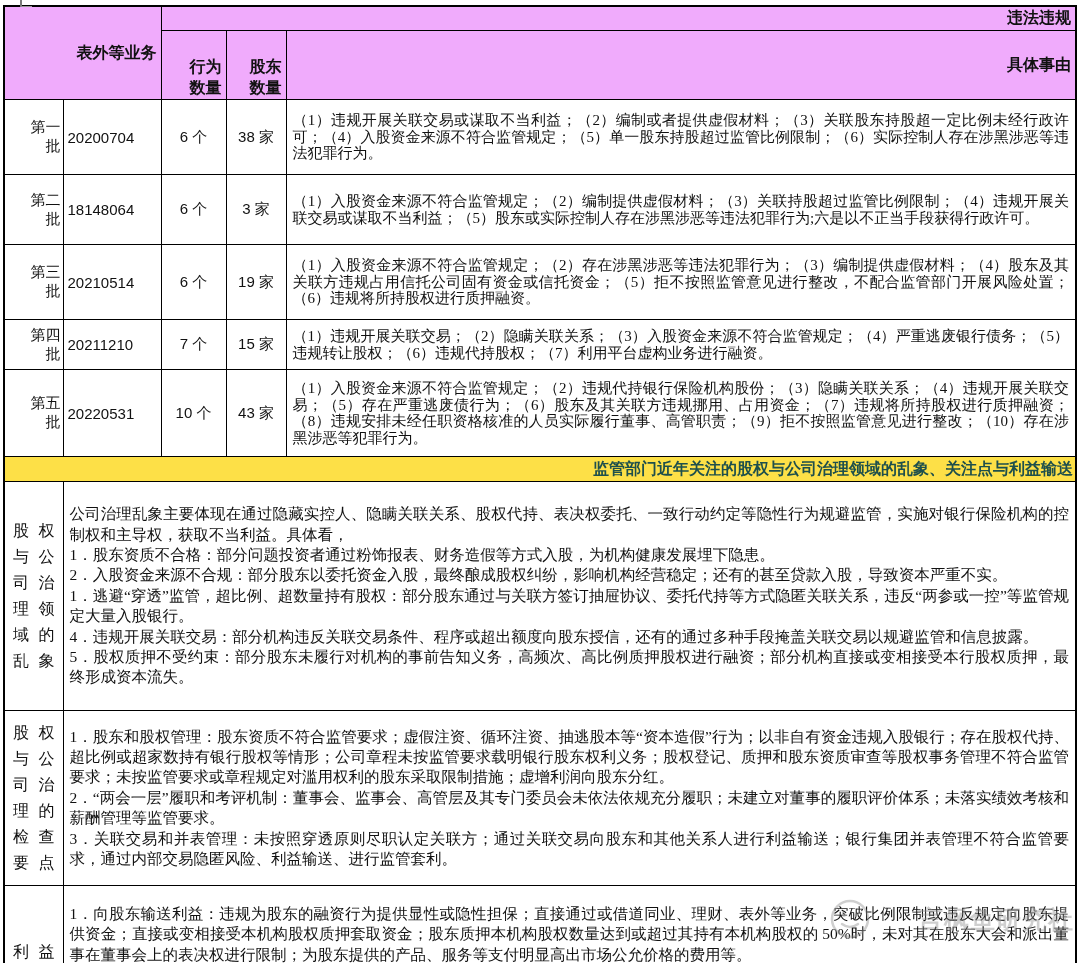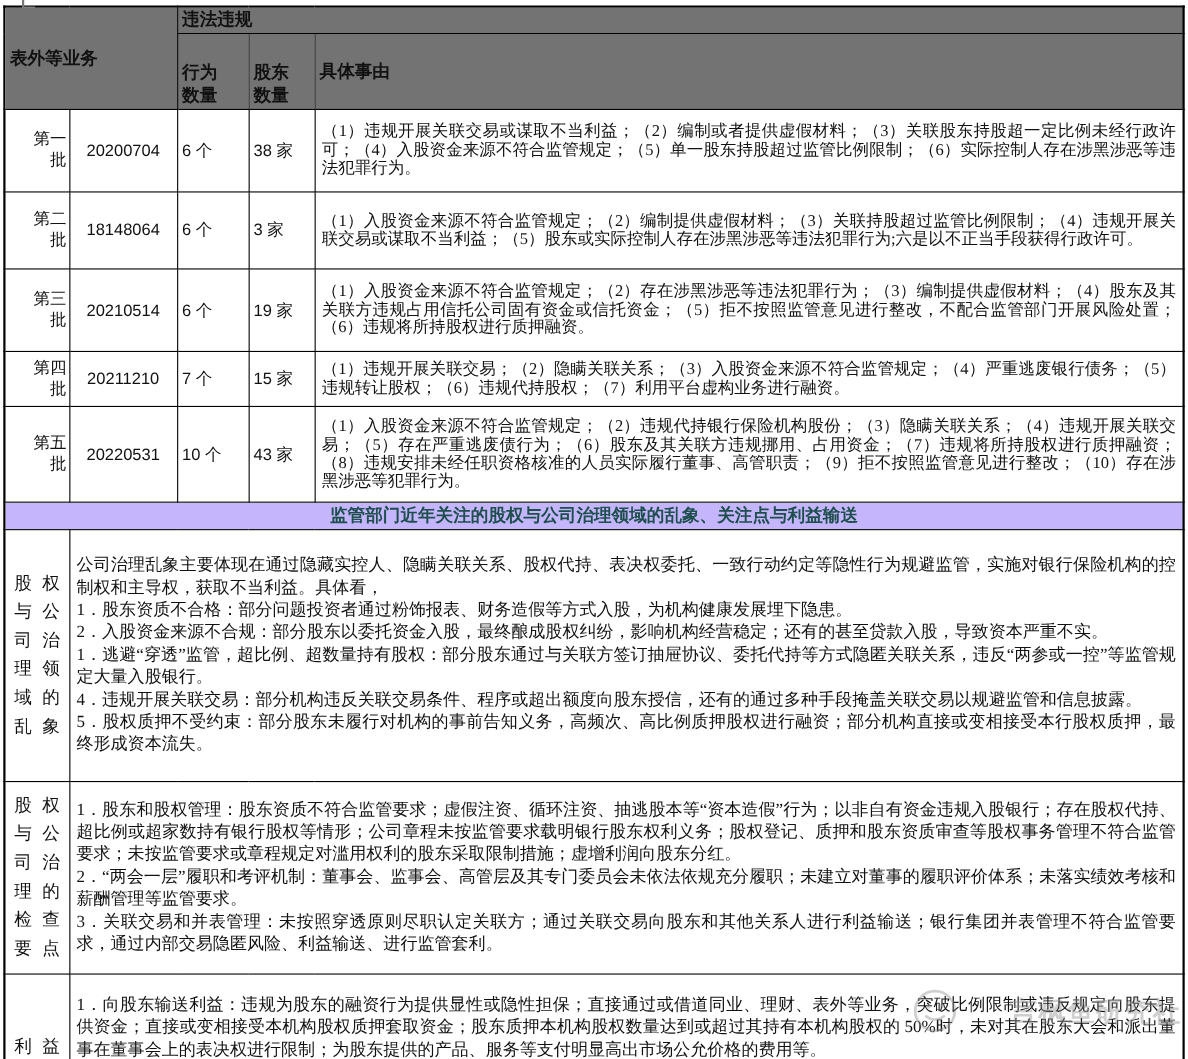--- a/index.html
+++ b/index.html
@@ -22,58 +22,57 @@
   col.c-sh{width:60px;}
   col.c-detail{width:auto;}
   td{
     border:1px solid #000;
     vertical-align:middle;
     padding:1px 4px;
     overflow:hidden;
   }
   
   td.hdr{
-    background:#737373;
+    background:#f0abfc;
     font-weight:bold;
-    text-align:left;
+    text-align:right;
     font-size:16px;
   }
   tr.h1 td{height:20px;}
   tr.h2 td{height:50px;}
   td.hdr .wrap2{display:inline-block;width:2.2em;line-height:21px;margin-top:24px;}
   
   td.batch{
     text-align:right;font-size:15px;line-height:19px;padding:2px;
   }
   td.batch .wrap2{display:inline-block;width:2.2em;}
   td.date{
-    text-align:center;
     font-family:"Liberation Sans","DejaVu Sans",sans-serif;
     font-size:15px;
   }
   td.count{
-    font-size:15px;
+    text-align:center;font-size:15px;
     font-family:"Liberation Sans","DejaVu Sans",sans-serif;
   }
   td.detail{
     font-size:15px;line-height:16.5px;
     text-align:justify;
     padding:2px 6px;
   }
   tr.r1 td{height:70px;}
   tr.r2 td{height:65px;}
   tr.r3 td{height:70px;}
   tr.r4 td{height:45px;}
   tr.r5 td{height:82px;}
   
   td.section-hdr{
-    background:#c4b5fd;
+    background:#fde047;
     color:#1e4f4c;
     font-weight:bold;
-    text-align:center;
+    text-align:right;
     font-size:16px;
     height:22px;
     padding:1px 2px;
   }
   
   td.vlabel{
     padding:4px 8px;
     font-size:16px;
     line-height:26px;
   }

